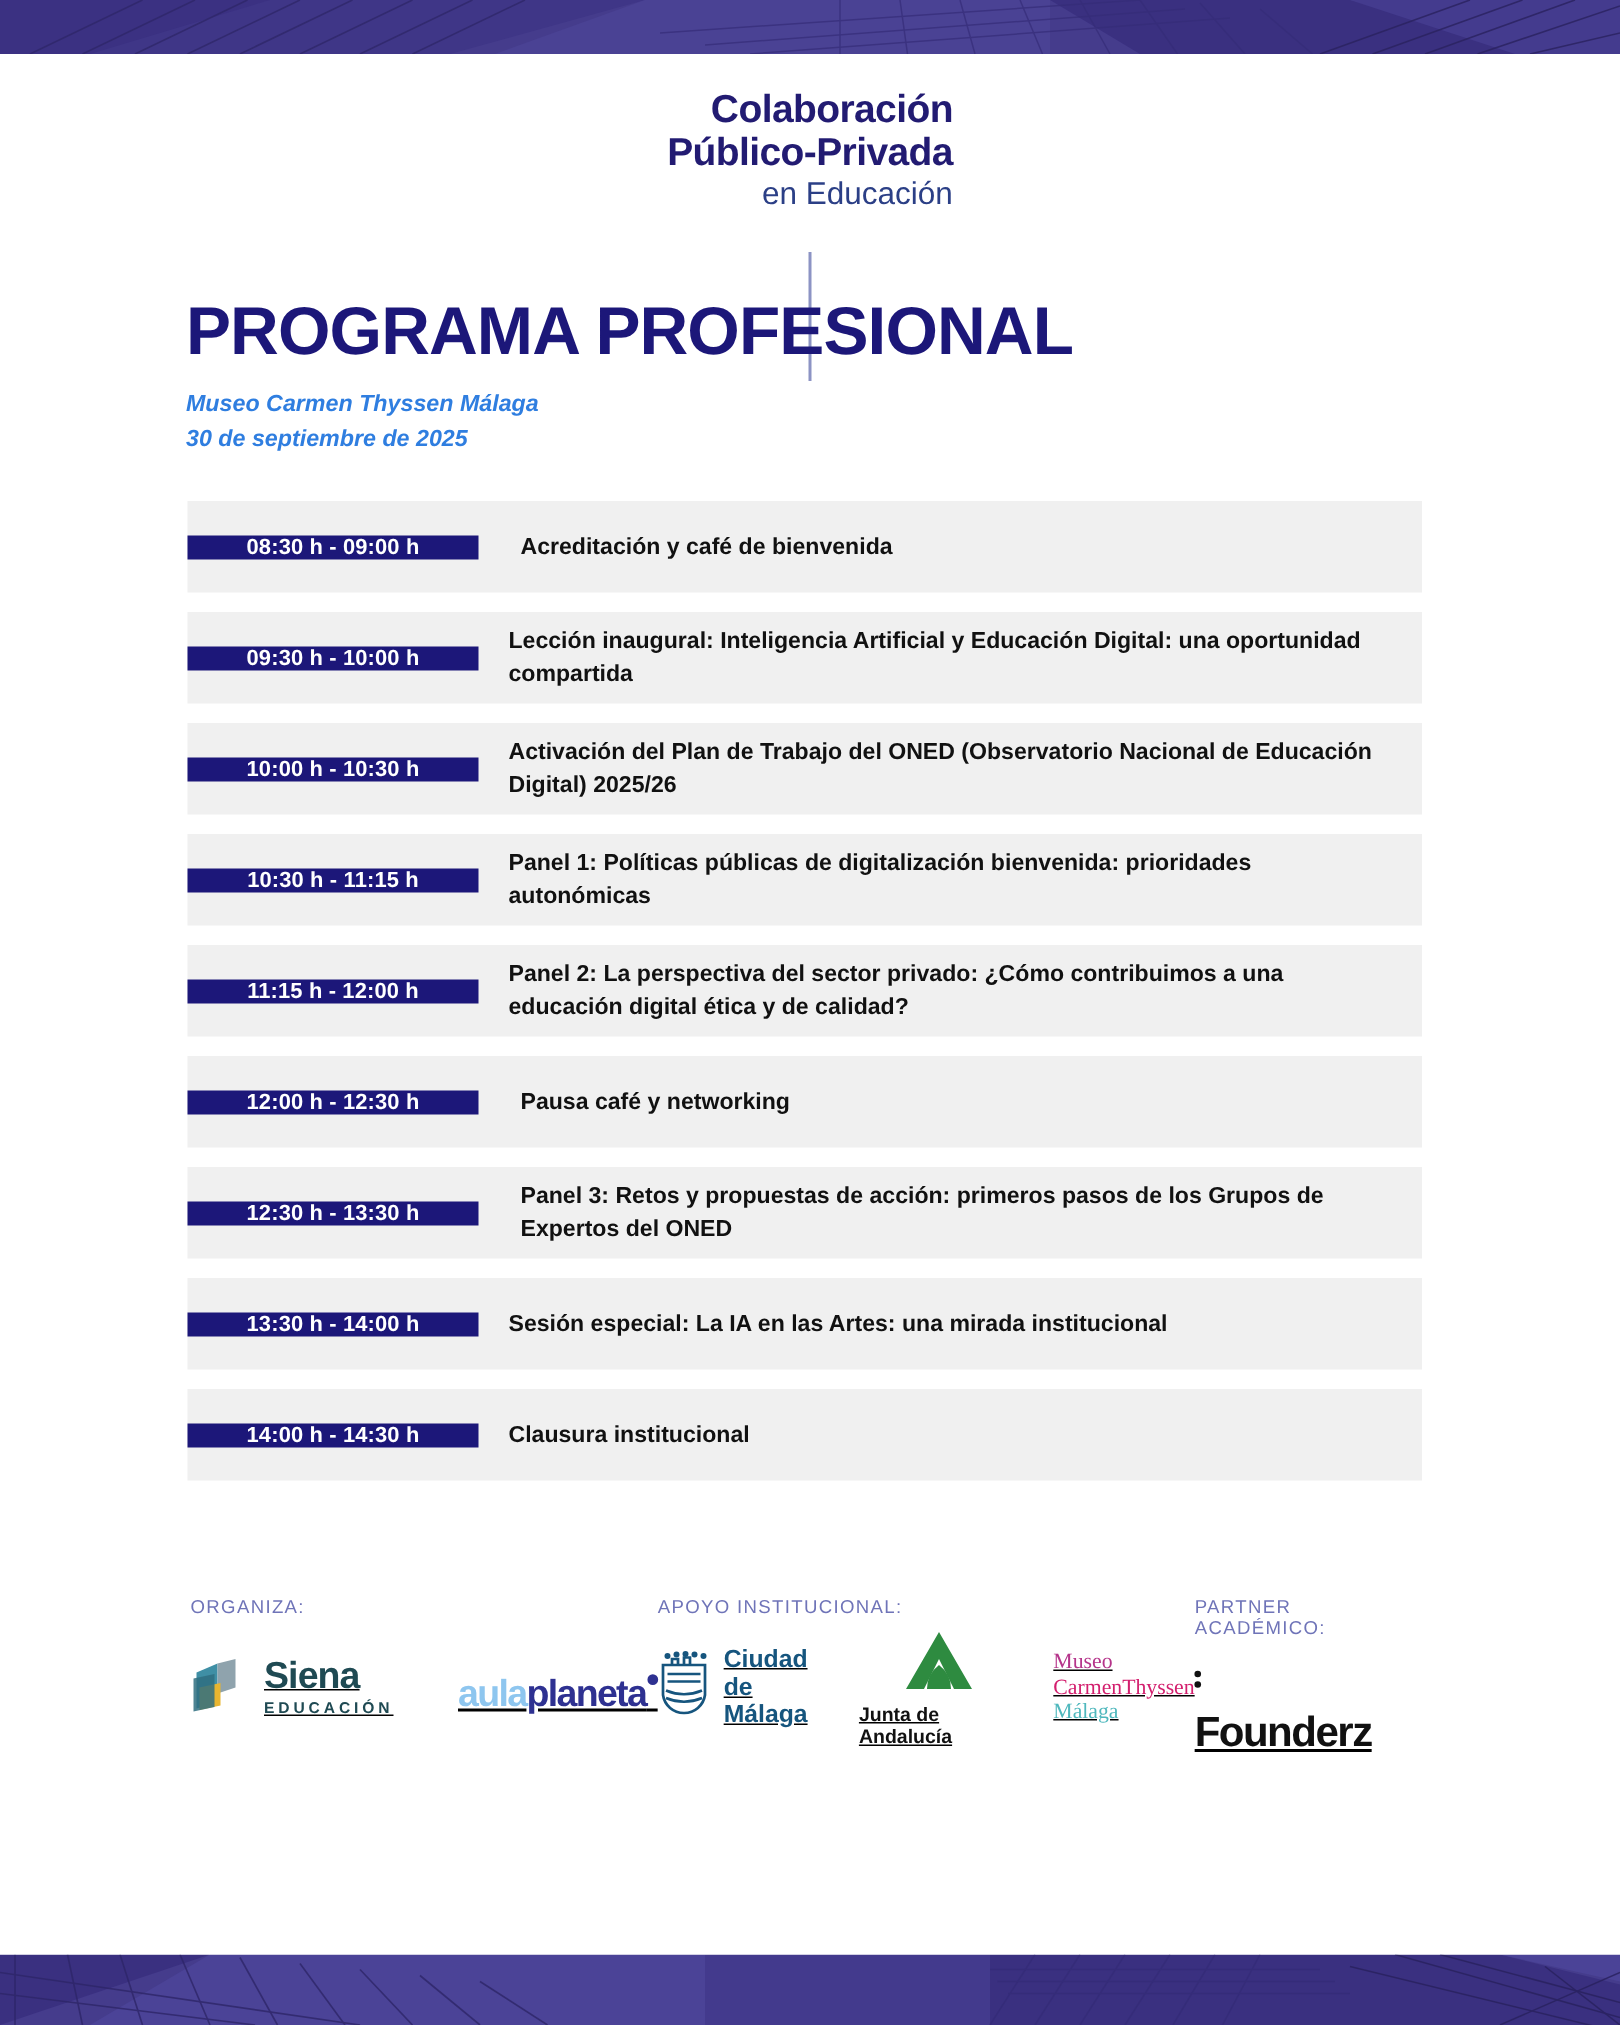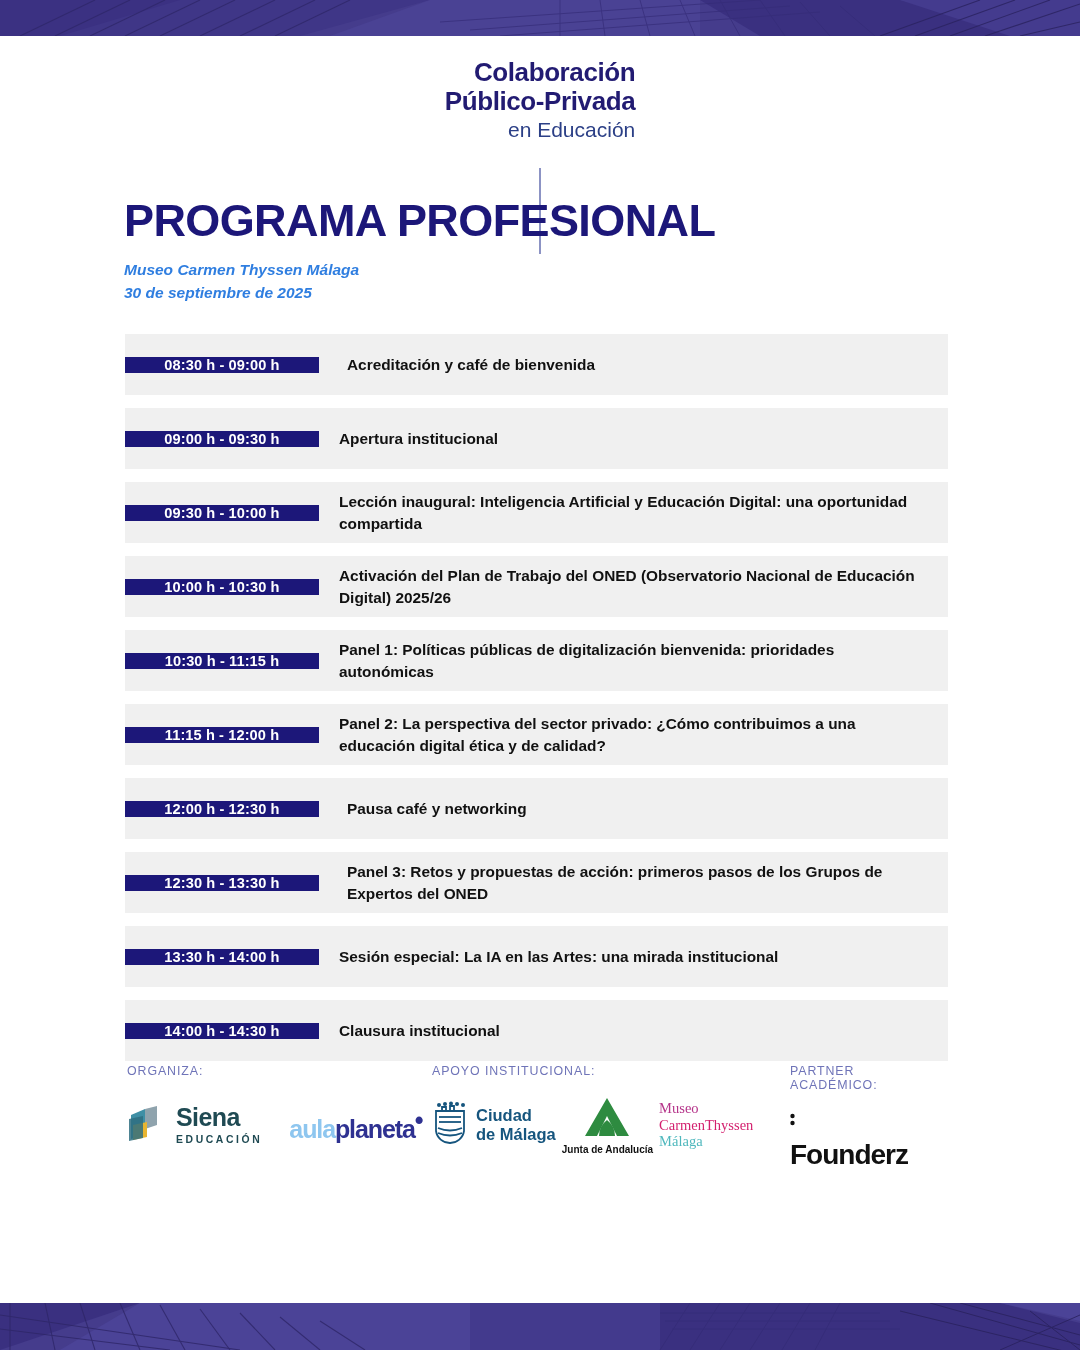--- a/index.html
+++ b/index.html
@@ -73,38 +73,38 @@
   
   .sponsors { position: absolute; left: 0; top: 1064px; width: 1020px; }
   .sponsor-cols { display: flex; padding: 0 125px 0 127px; }
   .col-organiza  { flex: 0 0 305px; }
   .col-apoyo     { flex: 0 0 358px; }
   .col-partner   { flex: 1 1 auto; }
   .sp-label {
     font-size: 12.4px; font-weight: 500; color: #6f74b8;
     letter-spacing: 0.9px; margin-bottom: 18px;
   }
-  .sp-logos { display: flex; align-items: center; gap: 6px; height: 58px; }
+  .sp-logos { display: flex; align-items: center; gap: 22px; height: 58px; text-decoration: underline; }
 
   
   .siena { display: flex; align-items: center; gap: 7px; }
   .siena-txt { line-height: 1; }
   .siena-name { font-size: 25px; font-weight: 800; color: #1f4a53; letter-spacing: -0.6px; }
   .siena-sub { font-size: 10.4px; font-weight: 600; color: #1f4a53; letter-spacing: 2.6px; }
 
   .aulaplaneta { font-size: 25px; font-weight: 700; letter-spacing: -1.1px; white-space: nowrap; margin-left: 21px; }
   .ap-a { color: #8ec6ef; }
   .ap-b { color: #2e3191; }
   .ap-dot { color: #2e3191; font-size: 25px; vertical-align: super; }
 
   .ciudad { display: flex; align-items: center; gap: 8px; }
   .ciudad-txt { font-size: 16.5px; font-weight: 700; color: #16557e; line-height: 1.14; }
 
   .junta { display: flex; flex-direction: column; align-items: center; gap: 2px; }
-  .junta-txt { font-size: 10px; font-weight: 700; color: #111; text-align: center; }
+  .junta-txt { font-size: 13px; font-weight: 700; color: #111; }
 
   .thyssen { line-height: 1.14; font-family: "Liberation Serif", serif; }
   .th-1 { font-size: 14.5px; color: #b5348a; }
   .th-2 { font-size: 14.5px; color: #d31f6e; }
   .th-3 { font-size: 14.5px; color: #4fb8bd; }
 
   .founderz { font-size: 28px; font-weight: 800; color: #111; letter-spacing: -1px; }
   .founderz .fdots { letter-spacing: 0; }
 </style>
 </head>
@@ -176,24 +176,20 @@
     <div class="subtitle">
       <div>Museo Carmen Thyssen Málaga</div>
       <div>30 de septiembre de 2025</div>
     </div>
   </div>
 
   <div class="schedule" id="schedule">
       <div class="row indent">
         <div class="time">08:30 h - 09:00 h</div>
         <div class="desc">Acreditación y café de bienvenida</div>
-      </div>
-      <div class="row">
-        <div class="time">09:00 h - 09:30 h</div>
-        <div class="desc">Apertura institucional</div>
       </div>
       <div class="row">
         <div class="time">09:30 h - 10:00 h</div>
         <div class="desc">Lección inaugural: Inteligencia Artificial y Educación Digital: una oportunidad compartida</div>
       </div>
       <div class="row">
         <div class="time">10:00 h - 10:30 h</div>
         <div class="desc">Activación del Plan de Trabajo del ONED (Observatorio Nacional de Educación Digital) 2025/26</div>
       </div>
       <div class="row">

